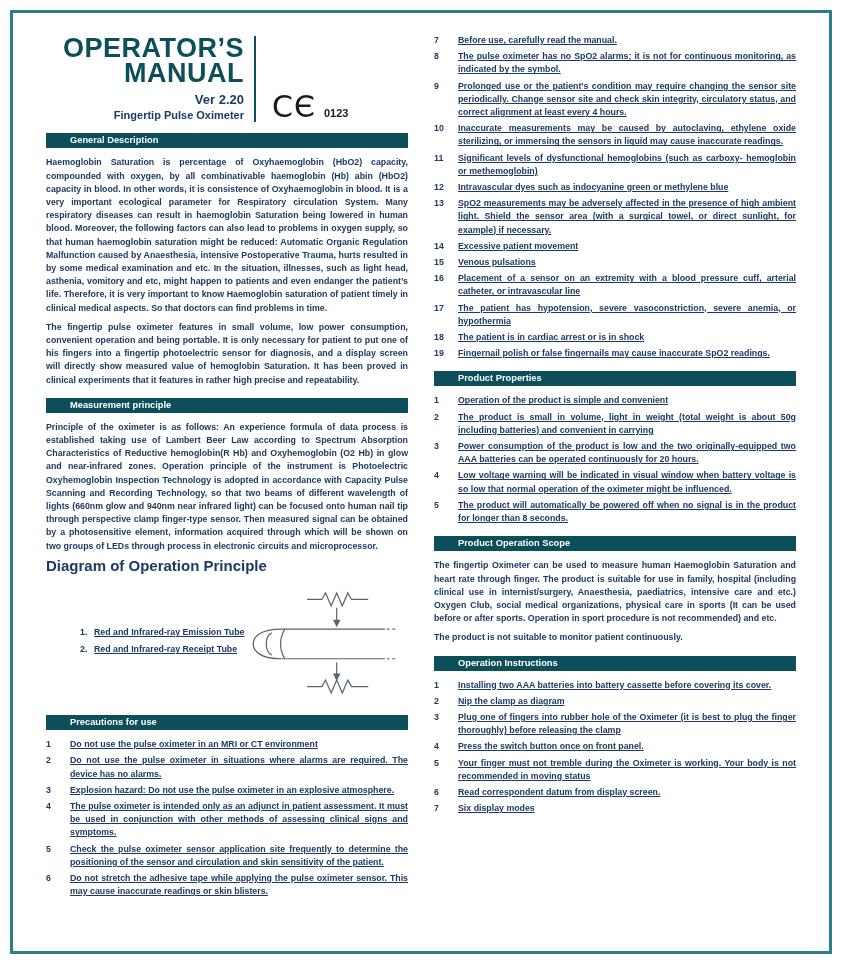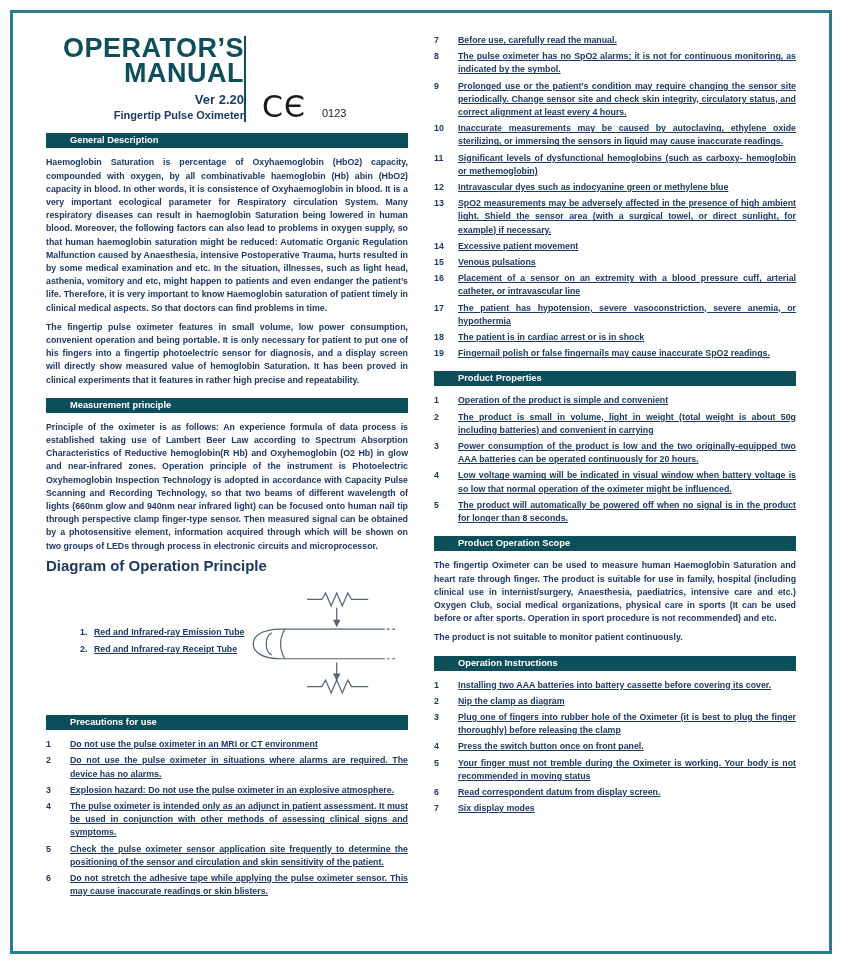--- a/index.html
+++ b/index.html
@@ -12,27 +12,27 @@
   html,body{margin:0;padding:0;}
   body{background:#ffffff;}
   .page{position:relative;width:842px;height:964px;background:#ffffff;overflow:hidden;
         font-family:"Liberation Sans",sans-serif;}
   .frame{position:absolute;top:10px;left:10px;right:10px;bottom:10px;
          border:3px solid var(--frame);pointer-events:none;}
   .columns{position:absolute;top:34px;left:46px;right:46px;bottom:24px;display:flex;gap:26px;}
   .col{flex:1 1 0;min-width:0;color:var(--text);font-weight:700;font-size:8.8px;line-height:13.2px;}
 
   .header{display:flex;align-items:flex-end;gap:16px;margin:2px 0 10px;}
-  .title-block{text-align:right;border-right:2.5px solid var(--title);padding-right:0;min-width:198px;}
+  .title-block{text-align:right;border-right:2.5px solid var(--title);padding-right:10px;min-width:198px;}
   .title{font-size:27px;line-height:25px;color:var(--title);letter-spacing:.5px;font-weight:700;}
   .version{font-size:13px;margin-top:7px;}
   .subtitle{font-size:11px;margin-top:3px;}
-  .ce{display:flex;align-items:flex-end;gap:16px;color:var(--ce);padding-bottom:2px;}
+  .ce{display:flex;align-items:flex-end;gap:8px;color:var(--ce);padding-bottom:2px;}
   .ce-mark{font-family:"DejaVu Sans",sans-serif;font-size:30px;line-height:26px;font-weight:400;letter-spacing:1px;}
-  .ce-code{font-size:11px;font-weight:400;line-height:13px;}
+  .ce-code{font-size:11px;font-weight:700;line-height:13px;}
 
   .bar{background:var(--bar);color:#ffffff;font-size:9.3px;font-weight:700;line-height:15px;
        padding:0 24px;margin:11px 0 8px;}
   p.body{text-align:justify;margin:0 0 6px;}
   .li{display:flex;margin:0 0 3px;}
   .li .n{flex:0 0 24px;}
   .li .t{flex:1;text-align:justify;text-decoration:underline;}
 
   .diagram-title{margin:4px 0 10px;font-size:15px;}
   .diagram-row{display:flex;align-items:center;justify-content:space-between;padding:2px 6px 2px 34px;}

